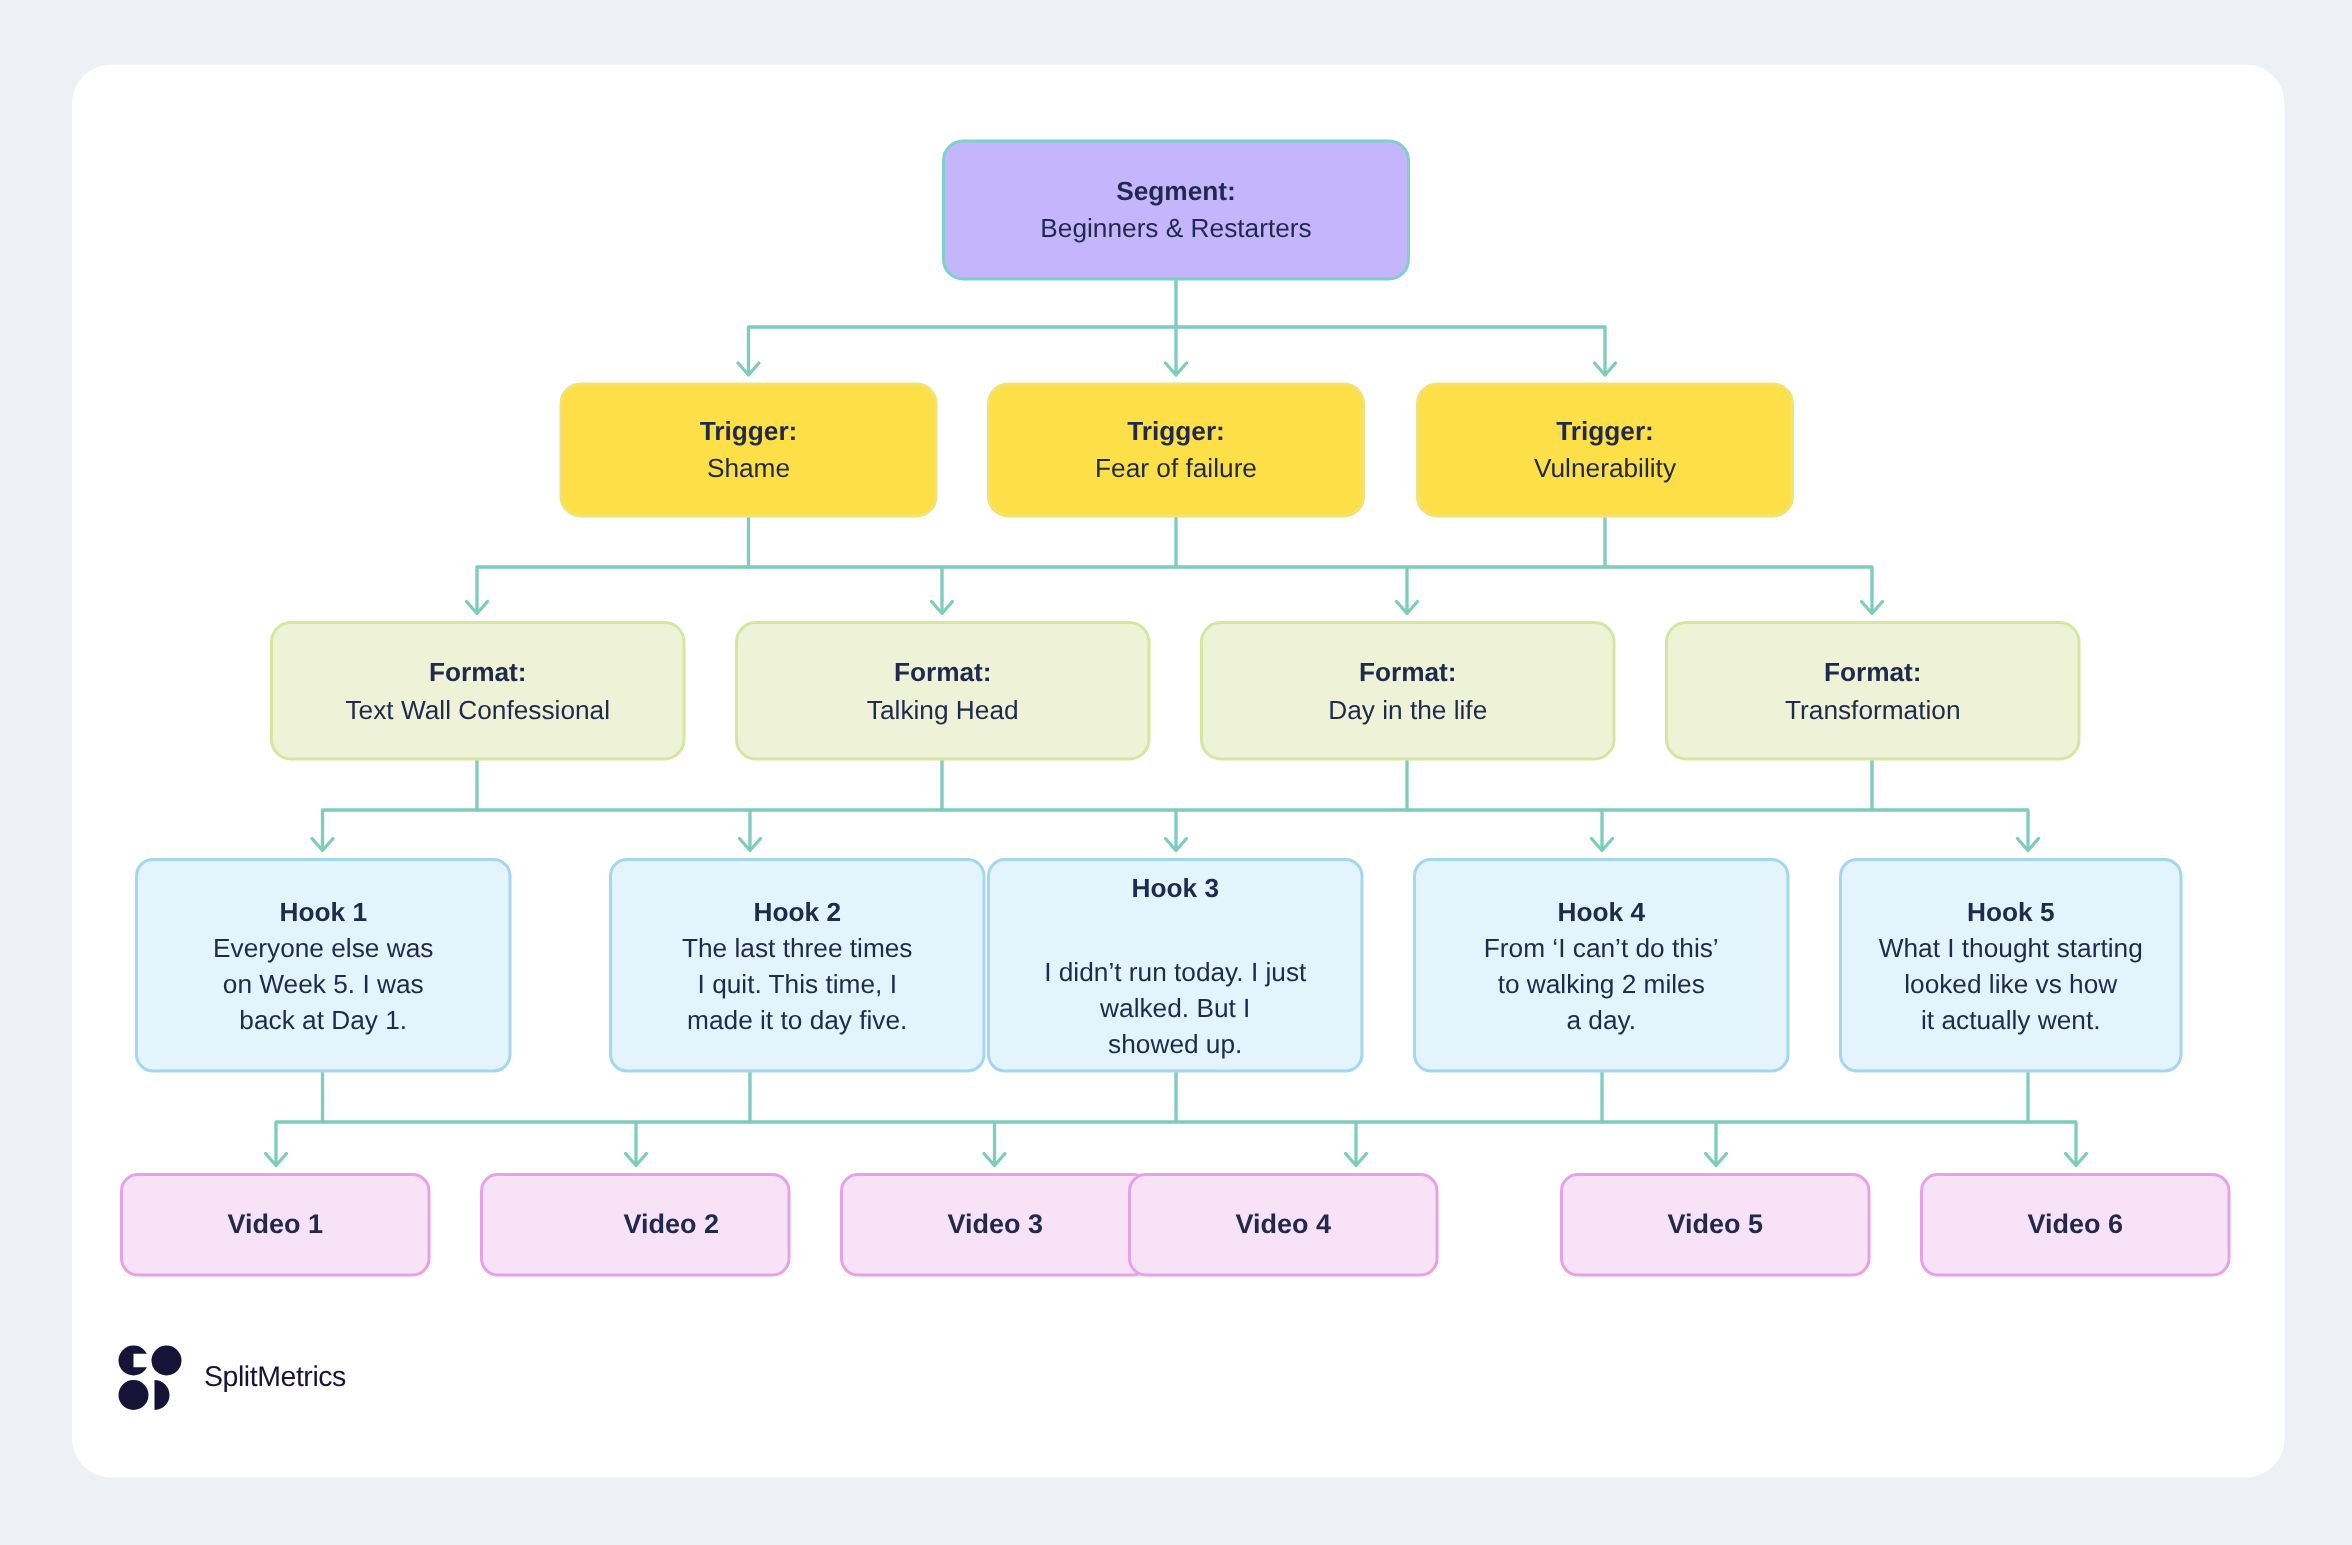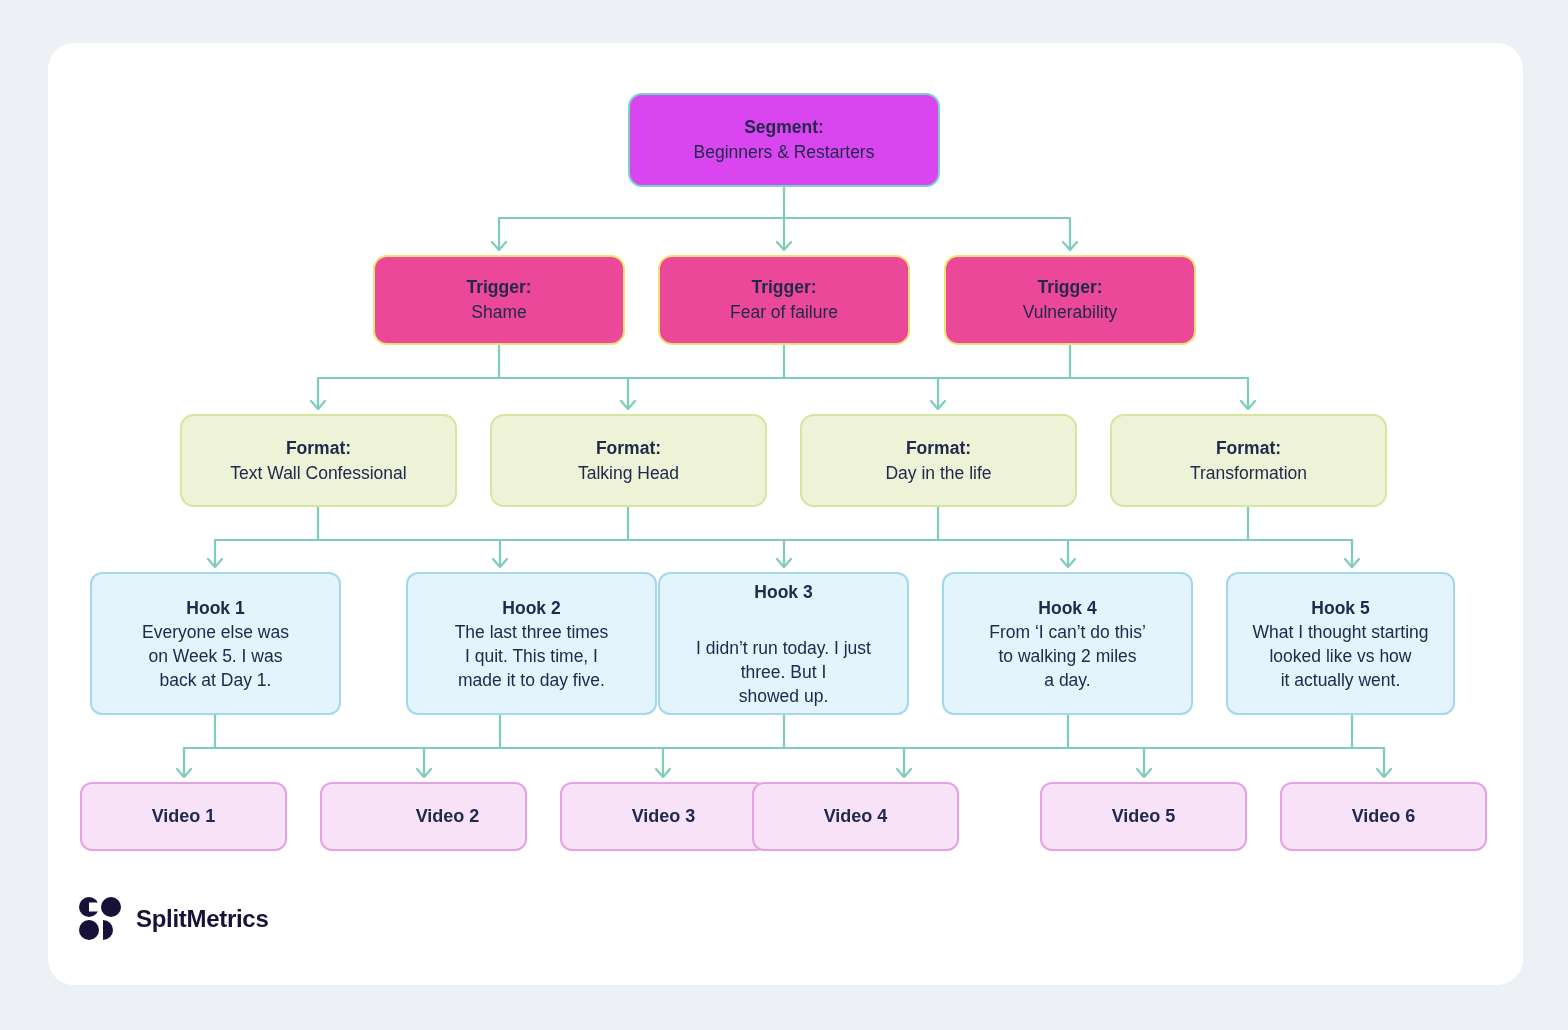--- a/index.html
+++ b/index.html
@@ -44,36 +44,36 @@
     text-align: center;
     border-radius: 14px;
     border: 2px solid transparent;
     color: #212a4d;
     font-size: 17.5px;
     line-height: 25px;
   }
   .node .title { font-weight: 700; display: block; }
   .node .sub { display: block; }
   .node .body { display: block; white-space: pre-line; line-height: 24px; }
-  .segment { background: #d946ef; border-color: #7ed1c9; }
-  .trigger { background: #ec4899; border-color: #f1e276; }
+  .segment { background: #c4b5fd; border-color: #7ed1c9; }
+  .trigger { background: #fde047; border-color: #f1e276; }
   .format  { background: #eef3d8; border-color: #d6e5a0; }
   .hook    { background: #e3f4fc; border-color: #a3d7f0; border-radius: 12px; line-height: 24px; }
   .video   { background: #f8e2f7; border-color: #e8a1e4; border-radius: 12px; }
   .video .title { font-size: 18px; }
   .logo {
     position: absolute;
     left: 78px; top: 896px;
     display: flex;
     align-items: center;
     gap: 12px;
   }
   .logo-text {
-    font-size: 24px;
-    font-weight: 700;
+    font-size: 19px;
+    font-weight: 400;
     color: #171238;
     letter-spacing: -0.3px;
   }
 </style>
 </head>
 <body>
 
 <div class="stage">
   <div class="card"></div>
 
@@ -153,21 +153,21 @@
   </div>
   <div class="node hook" style="left:374px;top:572px;width:251px;height:143px;margin-left:32px;">
     <span class="title">Hook 2</span>
     <span class="body">The last three times
 I quit. This time, I
 made it to day five.</span>
   </div>
   <div class="node hook" style="left:658px;top:572px;width:251px;height:143px;gap:32px;">
     <span class="title">Hook 3</span>
     <span class="body">I didn’t run today. I just
-three. But I
+walked. But I
 showed up.</span>
   </div>
   <div class="node hook" style="left:942px;top:572px;width:251px;height:143px;">
     <span class="title">Hook 4</span>
     <span class="body">From ‘I can’t do this’
 to walking 2 miles
 a day.</span>
   </div>
   <div class="node hook" style="left:1226px;top:572px;width:229px;height:143px;">
     <span class="title">Hook 5</span>

